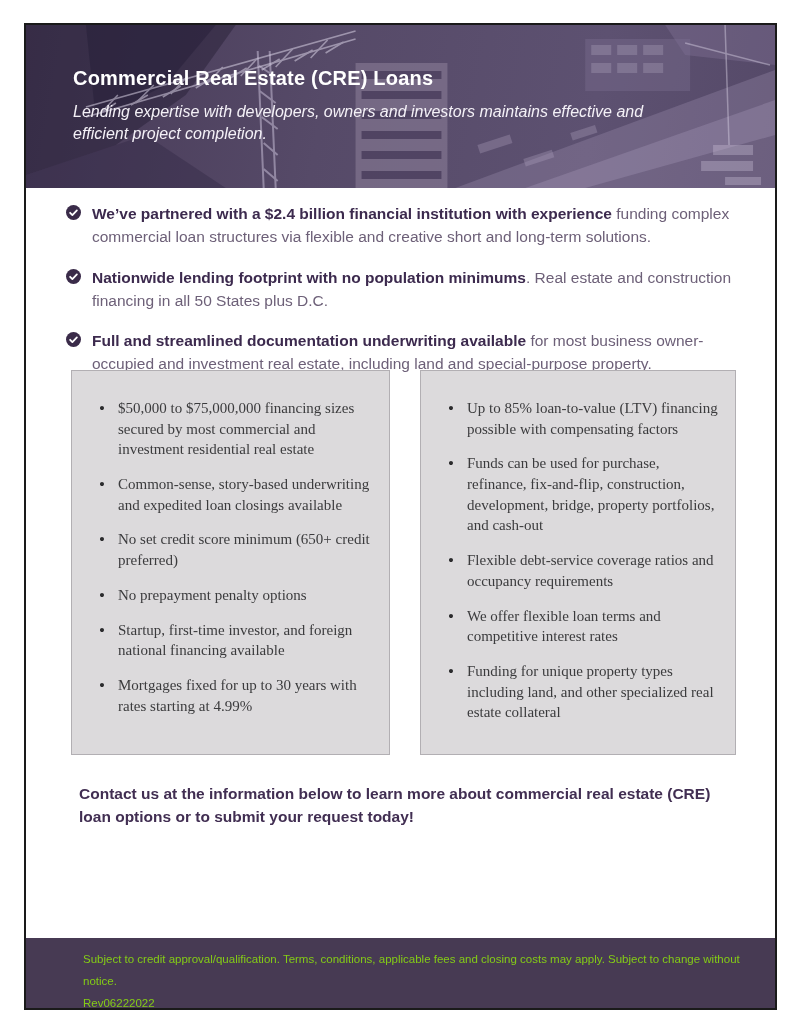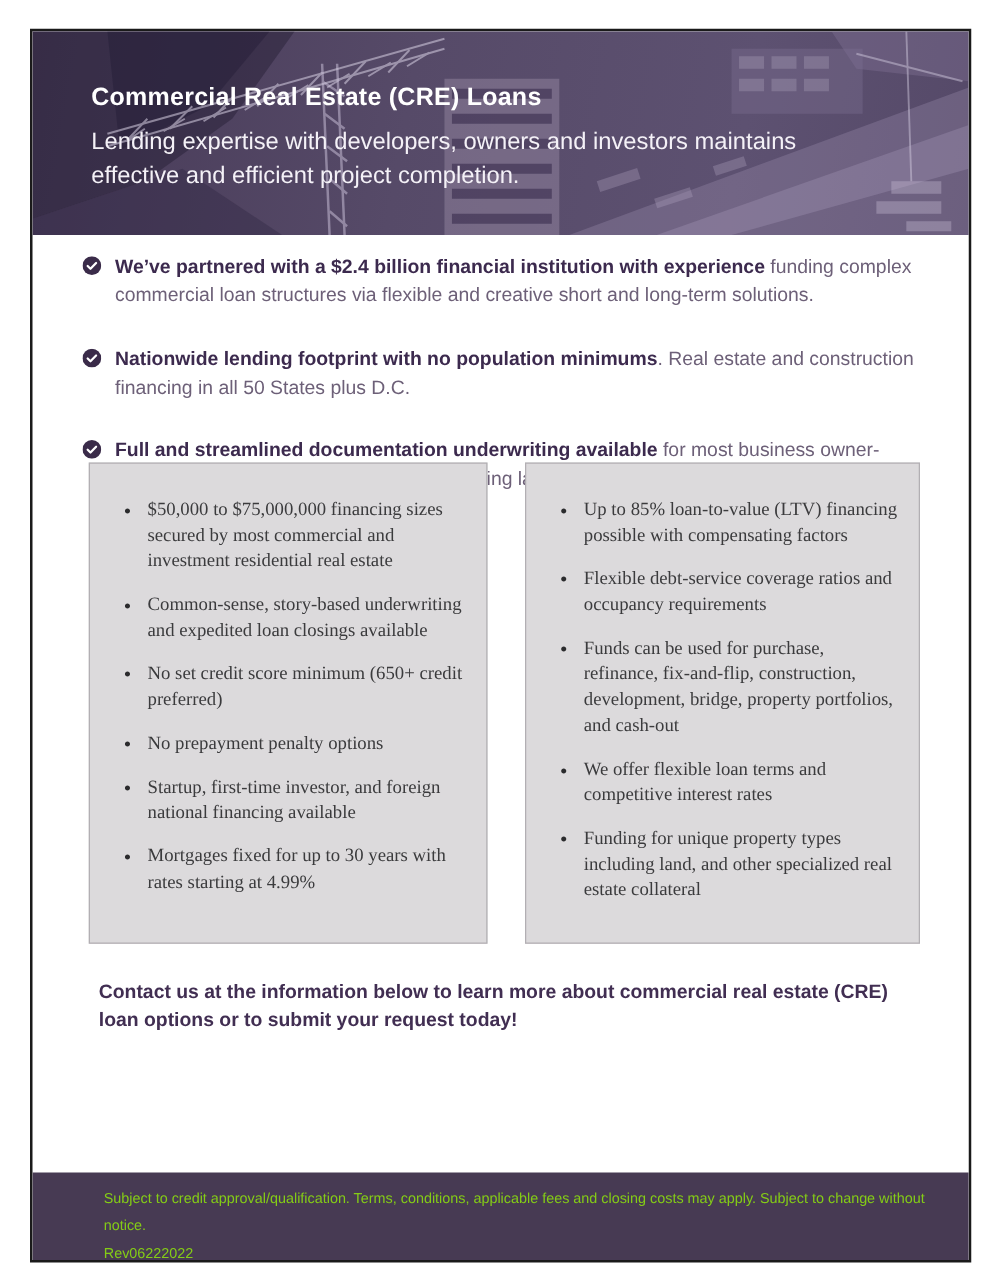--- a/index.html
+++ b/index.html
@@ -19,27 +19,27 @@
     background:linear-gradient(100deg,#473a57 0%,#564a68 40%,#5d5171 75%,#554968 100%);
     overflow:hidden;
   }
   .hero svg.photo{position:absolute;inset:0;width:100%;height:100%;}
   .hero-text{position:absolute;left:47px;top:42px;max-width:640px;}
   .hero-title{
     color:#ffffff;font-size:20px;font-weight:bold;letter-spacing:.2px;
     margin:0 0 12px 0;line-height:1.1;
   }
   .hero-sub{
-    color:#f4f1f7;font-size:19px;font-weight:normal;line-height:1.4;
-    margin:0;max-width:625px;
+    color:#f4f1f7;font-size:16px;font-weight:normal;line-height:1.4;
+    margin:0;max-width:625px;font-style:italic;
   }
   
   .checklist{
     position:absolute;top:177px;left:40px;right:36px;
-    display:flex;flex-direction:column;gap:27px;
+    display:flex;flex-direction:column;gap:17px;
   }
   .check-item{display:flex;align-items:flex-start;gap:11px;}
   .check-icon{flex:0 0 15px;width:15px;height:15px;margin-top:3px;}
   .check-text{
     font-size:15.5px;line-height:1.5;color:#6d6078;margin:0;
   }
   .check-text strong{color:#3c2a4e;font-weight:bold;}
   
   .gbox{
     position:absolute;top:345px;height:385px;box-sizing:border-box;
@@ -180,22 +180,22 @@
       <li>No set credit score minimum (650+ credit preferred)</li>
       <li>No prepayment penalty options</li>
       <li>Startup, first-time investor, and foreign national financing available</li>
       <li>Mortgages fixed for up to 30 years with rates starting at 4.99%</li>
     </ul>
   </div>
 
   <div class="gbox right">
     <ul>
       <li>Up to 85% loan-to-value (LTV) financing possible with compensating factors</li>
+      <li>Funds can be used for purchase, refinance, fix-and-flip, construction, development, bridge, property portfolios, and cash-out</li>
       <li>Flexible debt-service coverage ratios and occupancy requirements</li>
-      <li>Funds can be used for purchase, refinance, fix-and-flip, construction, development, bridge, property portfolios, and cash-out</li>
       <li>We offer flexible loan terms and competitive interest rates</li>
       <li>Funding for unique property types including land, and other specialized real estate collateral</li>
     </ul>
   </div>
 
   <p class="contact">Contact us at the information below to learn more about commercial real estate (CRE) loan options or to submit your request today!</p>
 
   <div class="footer">
     <p>Subject to credit approval/qualification. Terms, conditions, applicable fees and closing costs may apply. Subject to change without notice.</p>
     <p>Rev06222022</p>

